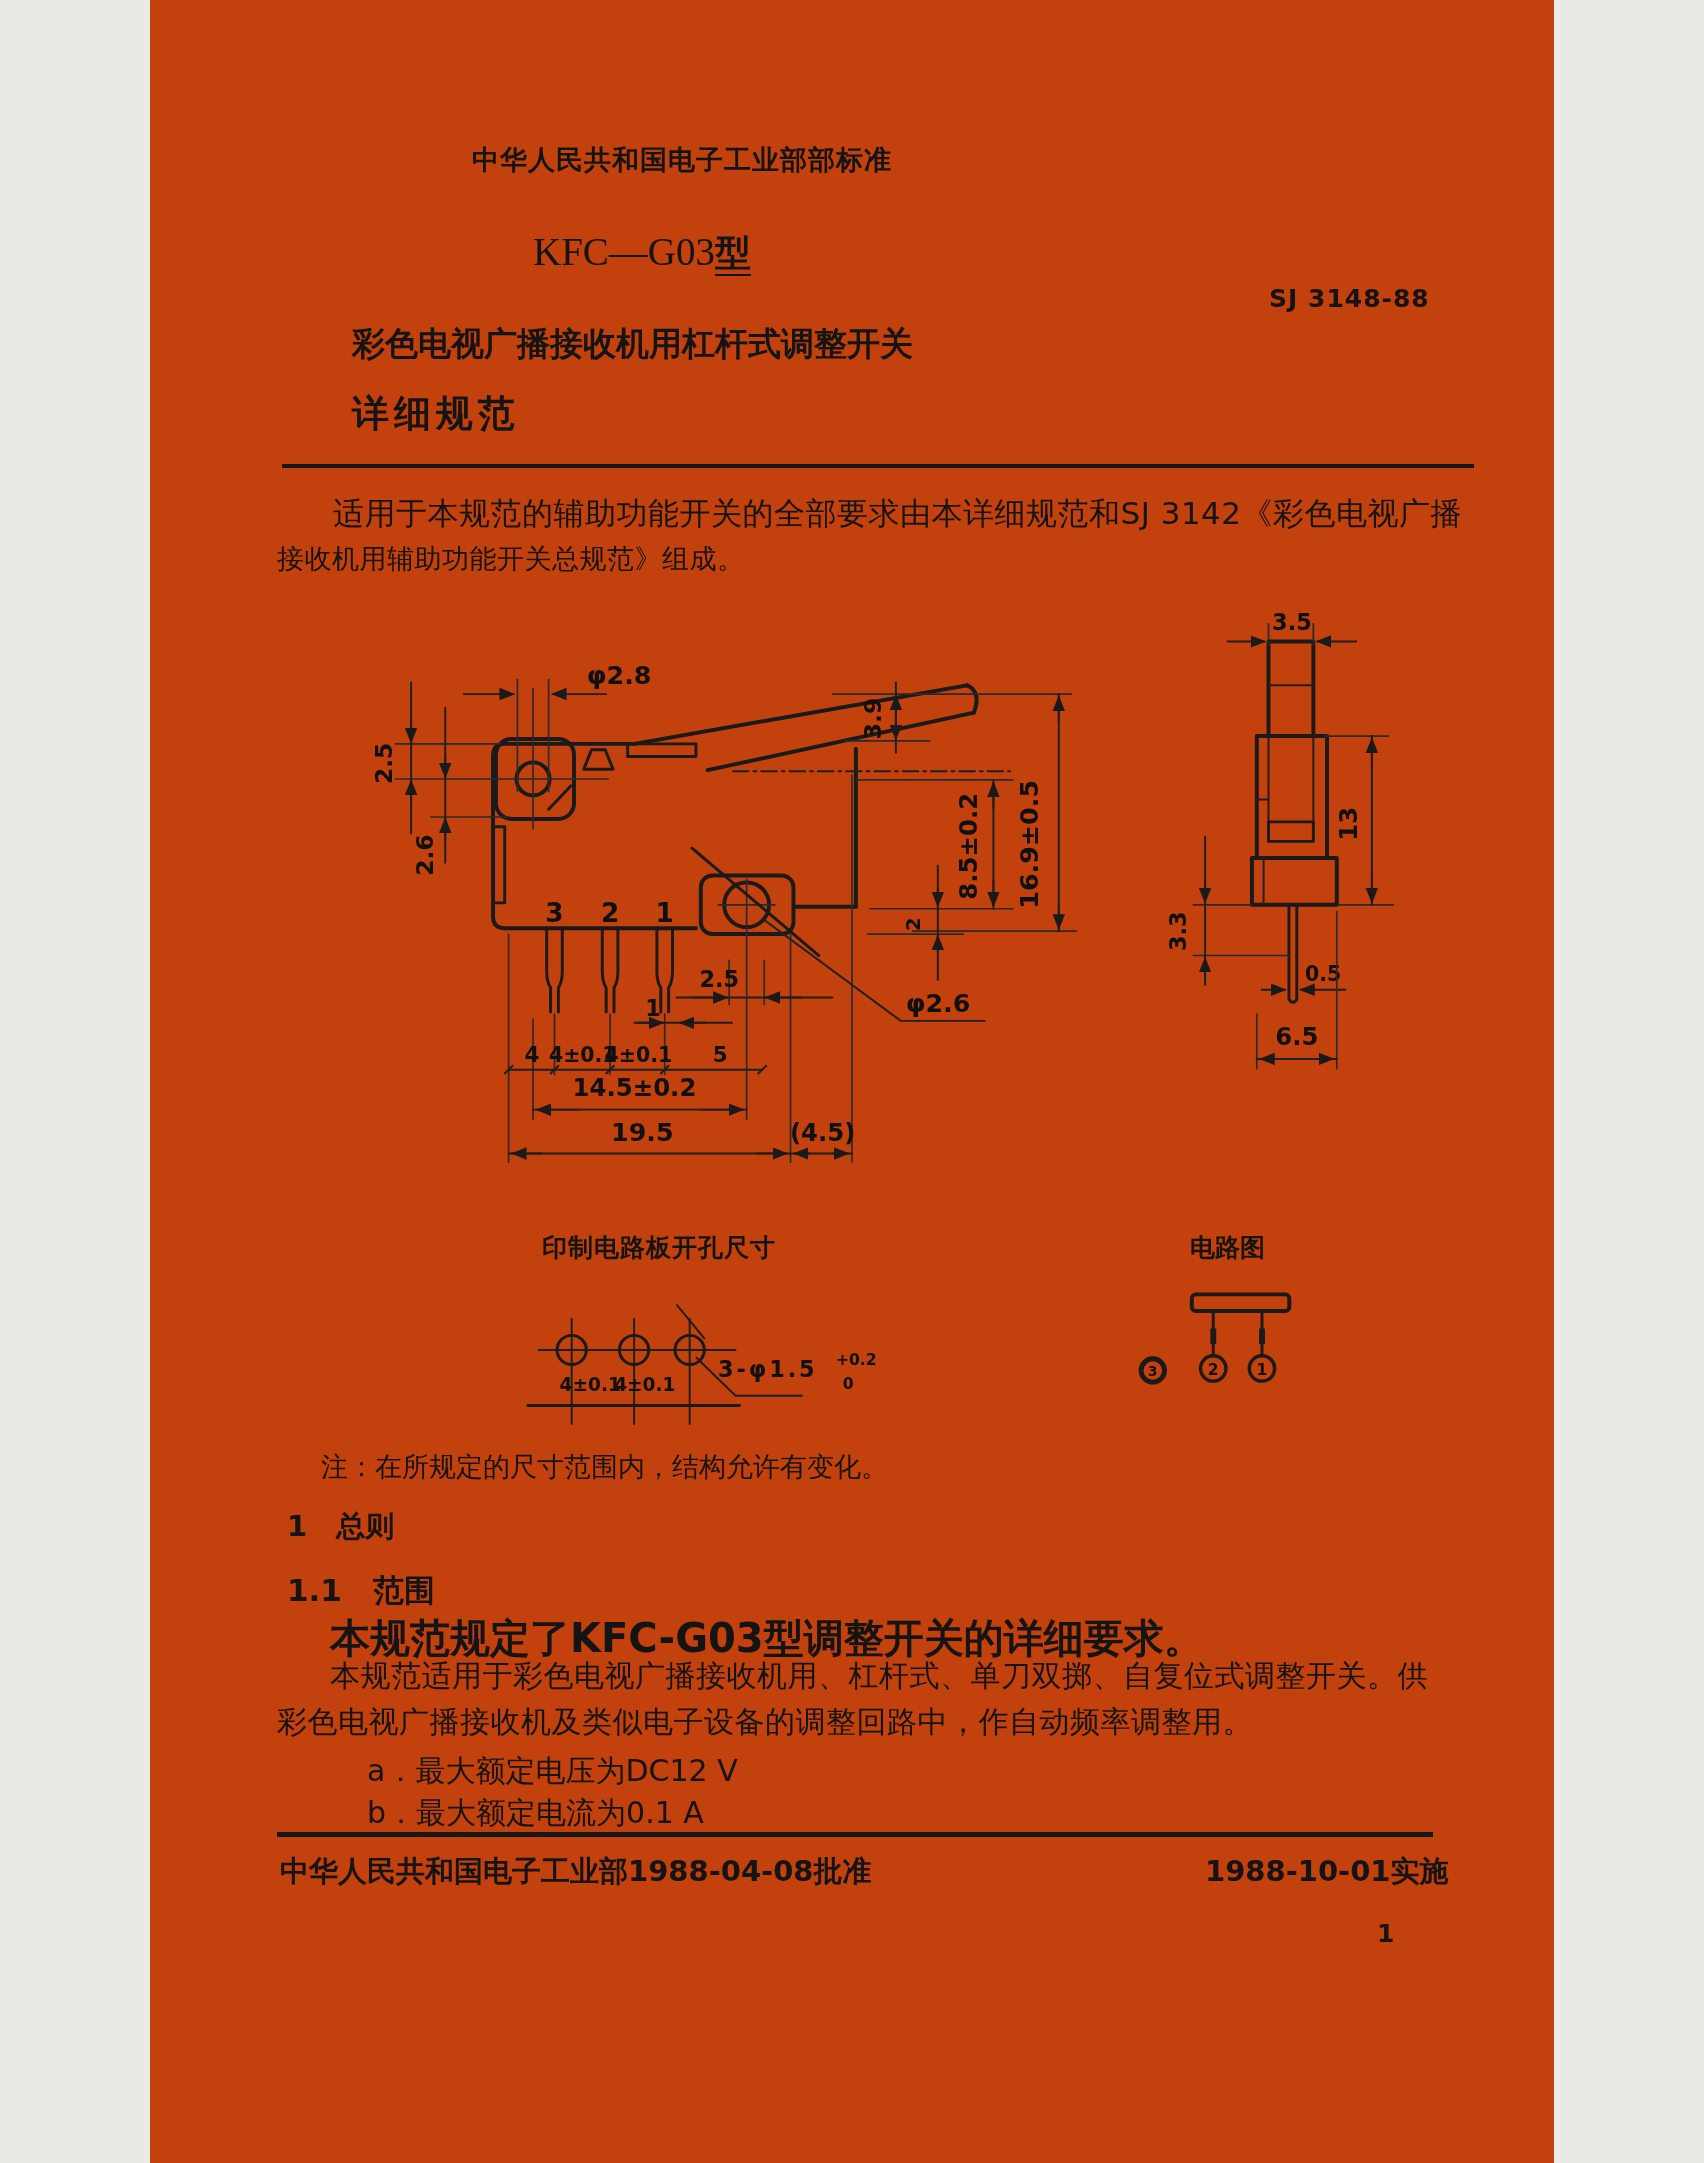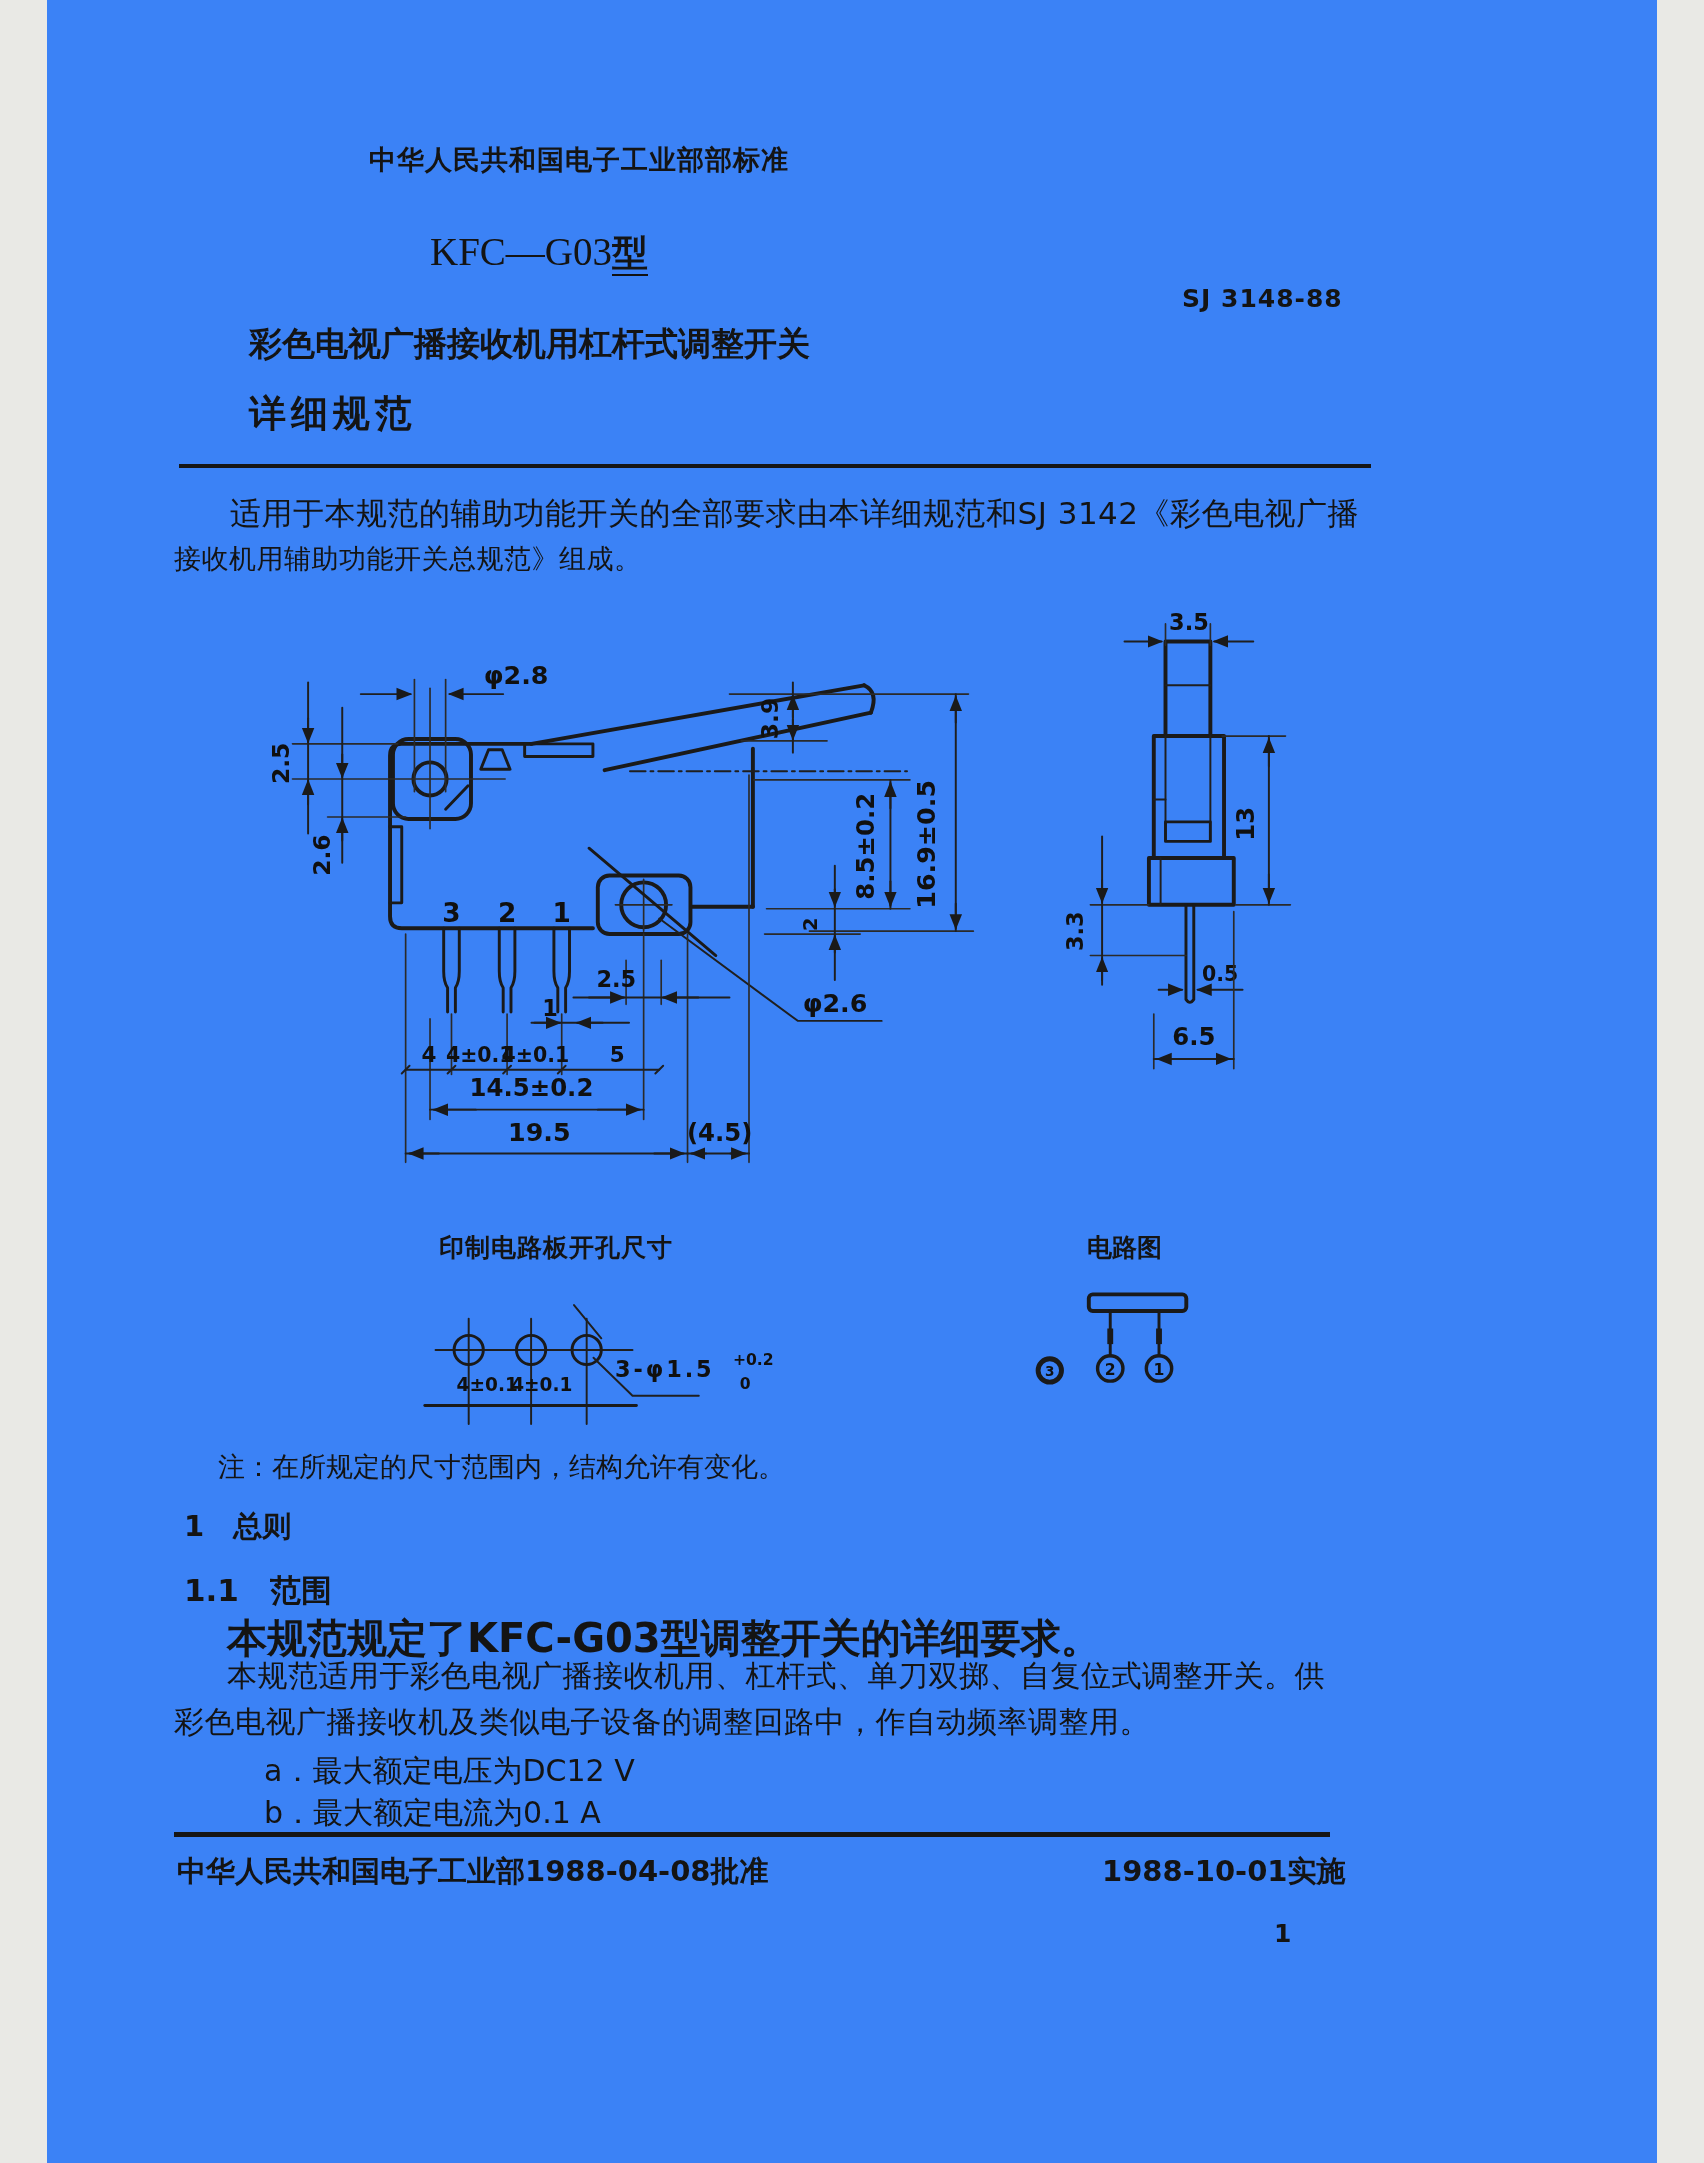--- a/index.html
+++ b/index.html
@@ -1,17 +1,17 @@
 <!DOCTYPE html>
 <html><head>
 <meta charset="utf-8">
 <style>
   *{margin:0;padding:0;box-sizing:border-box}
   html,body{background:#e9e9e5}
-  .page{position:relative;width:1610px;height:2163px;margin:0 auto;background:#3b82f6;
+  .page{position:relative;width:1404px;height:2163px;margin:0 auto;background:#c2410c;
         font-family:"DejaVu Sans",sans-serif;color:#141414;overflow:hidden}
   .abs{position:absolute;white-space:nowrap}
   .b{font-weight:bold}
   .ctr{}
   .serif{font-family:"Liberation Serif","DejaVu Serif",serif}
   .rule{position:absolute;background:#161616}
   svg{position:absolute;overflow:visible}
   svg .o4{fill:none;stroke:#1a1a1a;stroke-width:4;stroke-linejoin:round;stroke-linecap:round}
   svg .o3{fill:none;stroke:#1a1a1a;stroke-width:3;stroke-linejoin:round;stroke-linecap:round}
   svg .d {fill:none;stroke:#1f1f1f;stroke-width:2;stroke-linecap:round}
@@ -23,21 +23,21 @@
 <body>
 
 <div class="page">
 
   <div class="abs b" style="left:322px;top:142px;font-size:27px;letter-spacing:1px;">中华人民共和国电子工业部部标准</div>
 
   <div class="abs" style="left:383px;top:229px;font-size:39px;">
     <span class="serif">KFC—G03</span><span class="b ul" style="font-size:36px;">型</span>
   </div>
 
-  <div class="abs b" style="left:1119px;top:284px;font-size:25px;letter-spacing:1px;margin-left:16px;">SJ 3148-88</div>
+  <div class="abs b" style="left:1119px;top:284px;font-size:25px;letter-spacing:1px;">SJ 3148-88</div>
 
   <div class="abs b ctr" style="left:202px;top:322px;width:564px;font-size:33px;">彩色电视广播接收机用杠杆式调整开关</div>
 
   <div class="abs b ctr" style="left:202px;top:389px;width:564px;font-size:37px;letter-spacing:4.9px;">详细规范</div>
 
   <div class="rule" style="left:132px;top:464px;width:1192px;height:3.9px;"></div>
 
   <div class="abs" style="left:183px;top:493px;font-size:31px;letter-spacing:0.5px;">适用于本规范的辅助功能开关的全部要求由本详细规范和SJ 3142《彩色电视广播</div>
   <div class="abs" style="left:127px;top:541px;font-size:27px;letter-spacing:0.5px;">接收机用辅助功能开关总规范》组成。</div>
 

